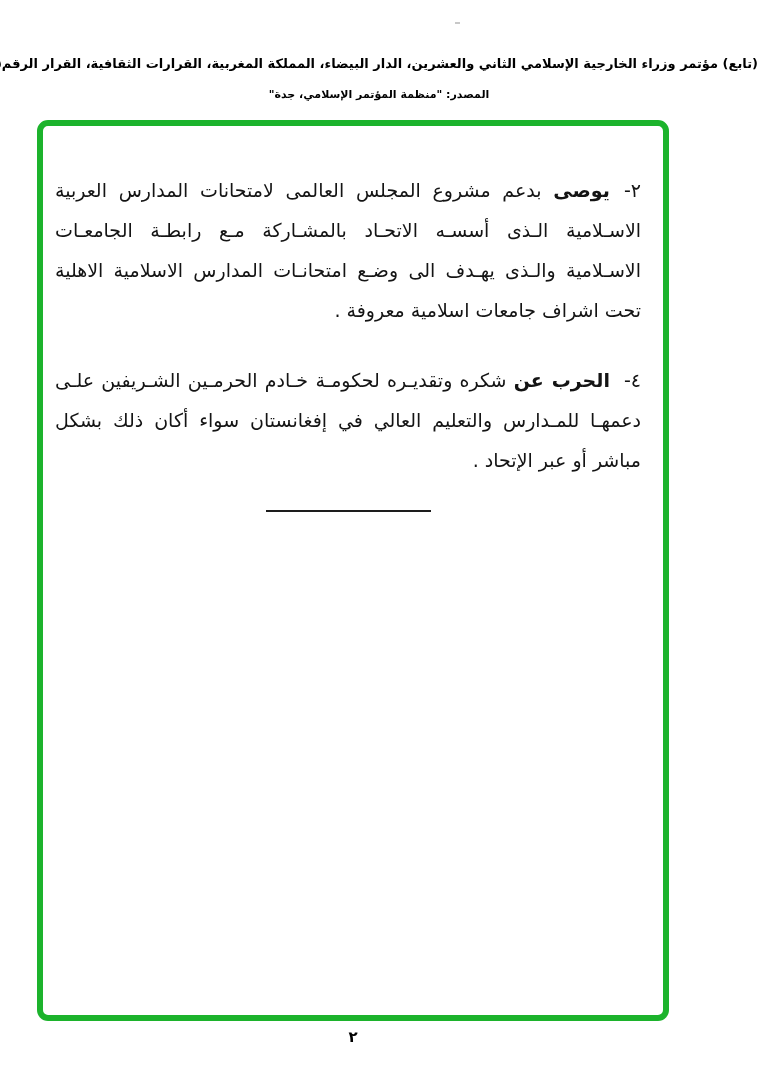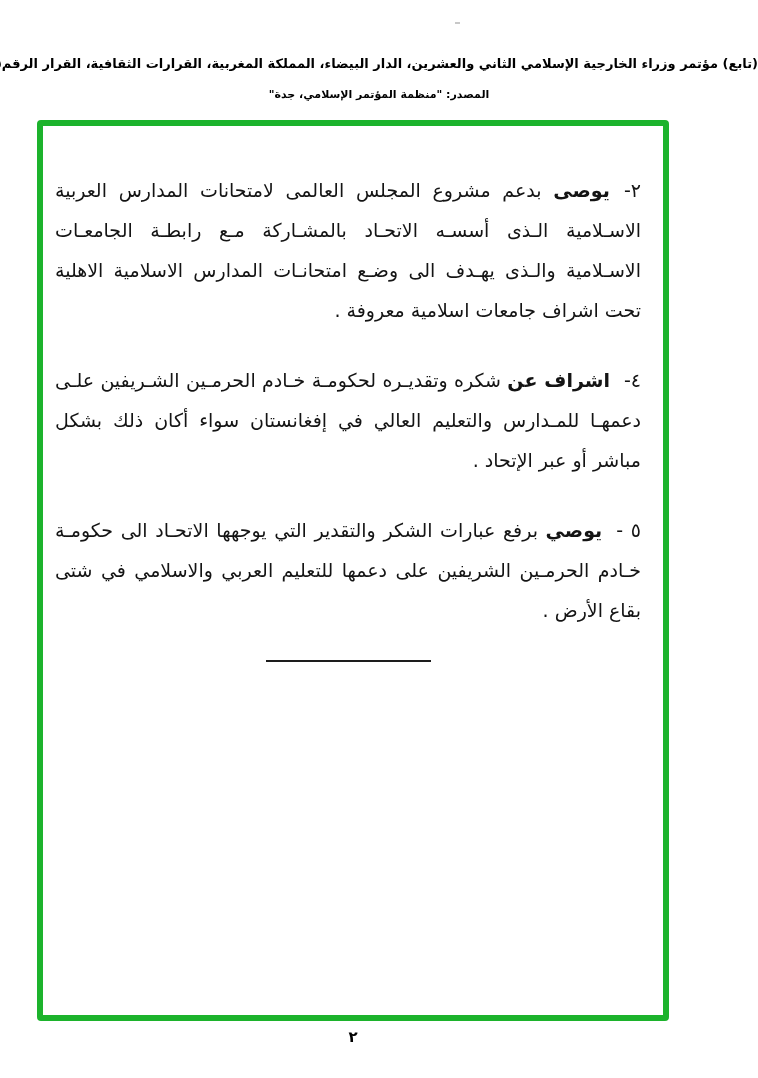--- a/index.html
+++ b/index.html
@@ -9,21 +9,21 @@
   }
   .speck{position:absolute;left:455px;top:22px;width:5px;height:2px;background:#c8c8c8;}
   .hdr{
     position:absolute;left:0;width:758px;text-align:center;direction:rtl;
     font-weight:bold;color:#000;white-space:nowrap;
   }
   .hdr-1{top:56px;font-size:13px;letter-spacing:0;}
   .hdr-2{top:88px;font-size:11px;}
   .frame{
     position:absolute;left:37px;top:120px;width:632px;height:901px;
-    border:6px solid #1cb32c;border-radius:4px;box-sizing:border-box;
+    border:6px solid #1cb32c;border-radius:11px;box-sizing:border-box;
     background:#fff;
   }
   .content{
     direction:rtl;text-align:justify;
     padding:44px 22px 0 12px;
     font-size:19px;line-height:40px;
   }
   .item{margin:0 0 30px 0;}
   .marker{padding-left:14px;white-space:nowrap;}
   .lead{font-weight:bold;}
@@ -41,21 +41,20 @@
 <div class="hdr hdr-1">(تابع) مؤتمر وزراء الخارجية الإسلامي الثاني والعشرين، الدار البيضاء، المملكة المغربية، القرارات الثقافية، القرار الرقم٢٢/٣٥-ث</div>
 
 <div class="hdr hdr-2">المصدر: "منظمة المؤتمر الإسلامي، جدة"</div>
 
 <div class="frame" style="border-color: rgb(28, 179, 44);">
   <div class="content">
 
     <p class="item"><span class="marker">٢-</span><span class="lead">يوصى</span> <span>بدعم مشروع المجلس العالمى لامتحانات المدارس العربية الاسـلامية الـذى أسسـه الاتحـاد بالمشـاركة مـع رابطـة الجامعـات الاسـلامية والـذى يهـدف الى وضـع امتحانـات المدارس الاسلامية الاهلية تحت اشراف جامعات اسلامية معروفة .</span></p>
 
 
-    <p class="item"><span class="marker">٤-</span><span class="lead">اشراف عن</span> <span>شكره وتقديـره لحكومـة خـادم الحرمـين الشـريفين علـى دعمهـا للمـدارس والتعليم العالي في إفغانستان سواء أكان ذلك بشكل مباشر أو عبر الإتحاد .</span></p>
+    <p class="item"><span class="marker">٤-</span><span class="lead">الحرب عن</span> <span>شكره وتقديـره لحكومـة خـادم الحرمـين الشـريفين علـى دعمهـا للمـدارس والتعليم العالي في إفغانستان سواء أكان ذلك بشكل مباشر أو عبر الإتحاد .</span></p>
 
-    <p class="item"><span class="marker">٥ -</span><span class="lead">يوصي</span> <span>برفع عبارات الشكر والتقدير التي يوجهها الاتحـاد الى حكومـة خـادم الحرمـين الشريفين على دعمها للتعليم العربي والاسلامي في شتى بقاع الأرض .</span></p>
 
     <div class="rule"></div>
   </div>
 </div>
 
 <div class="pagenum">٢</div>
 
 </body></html>

